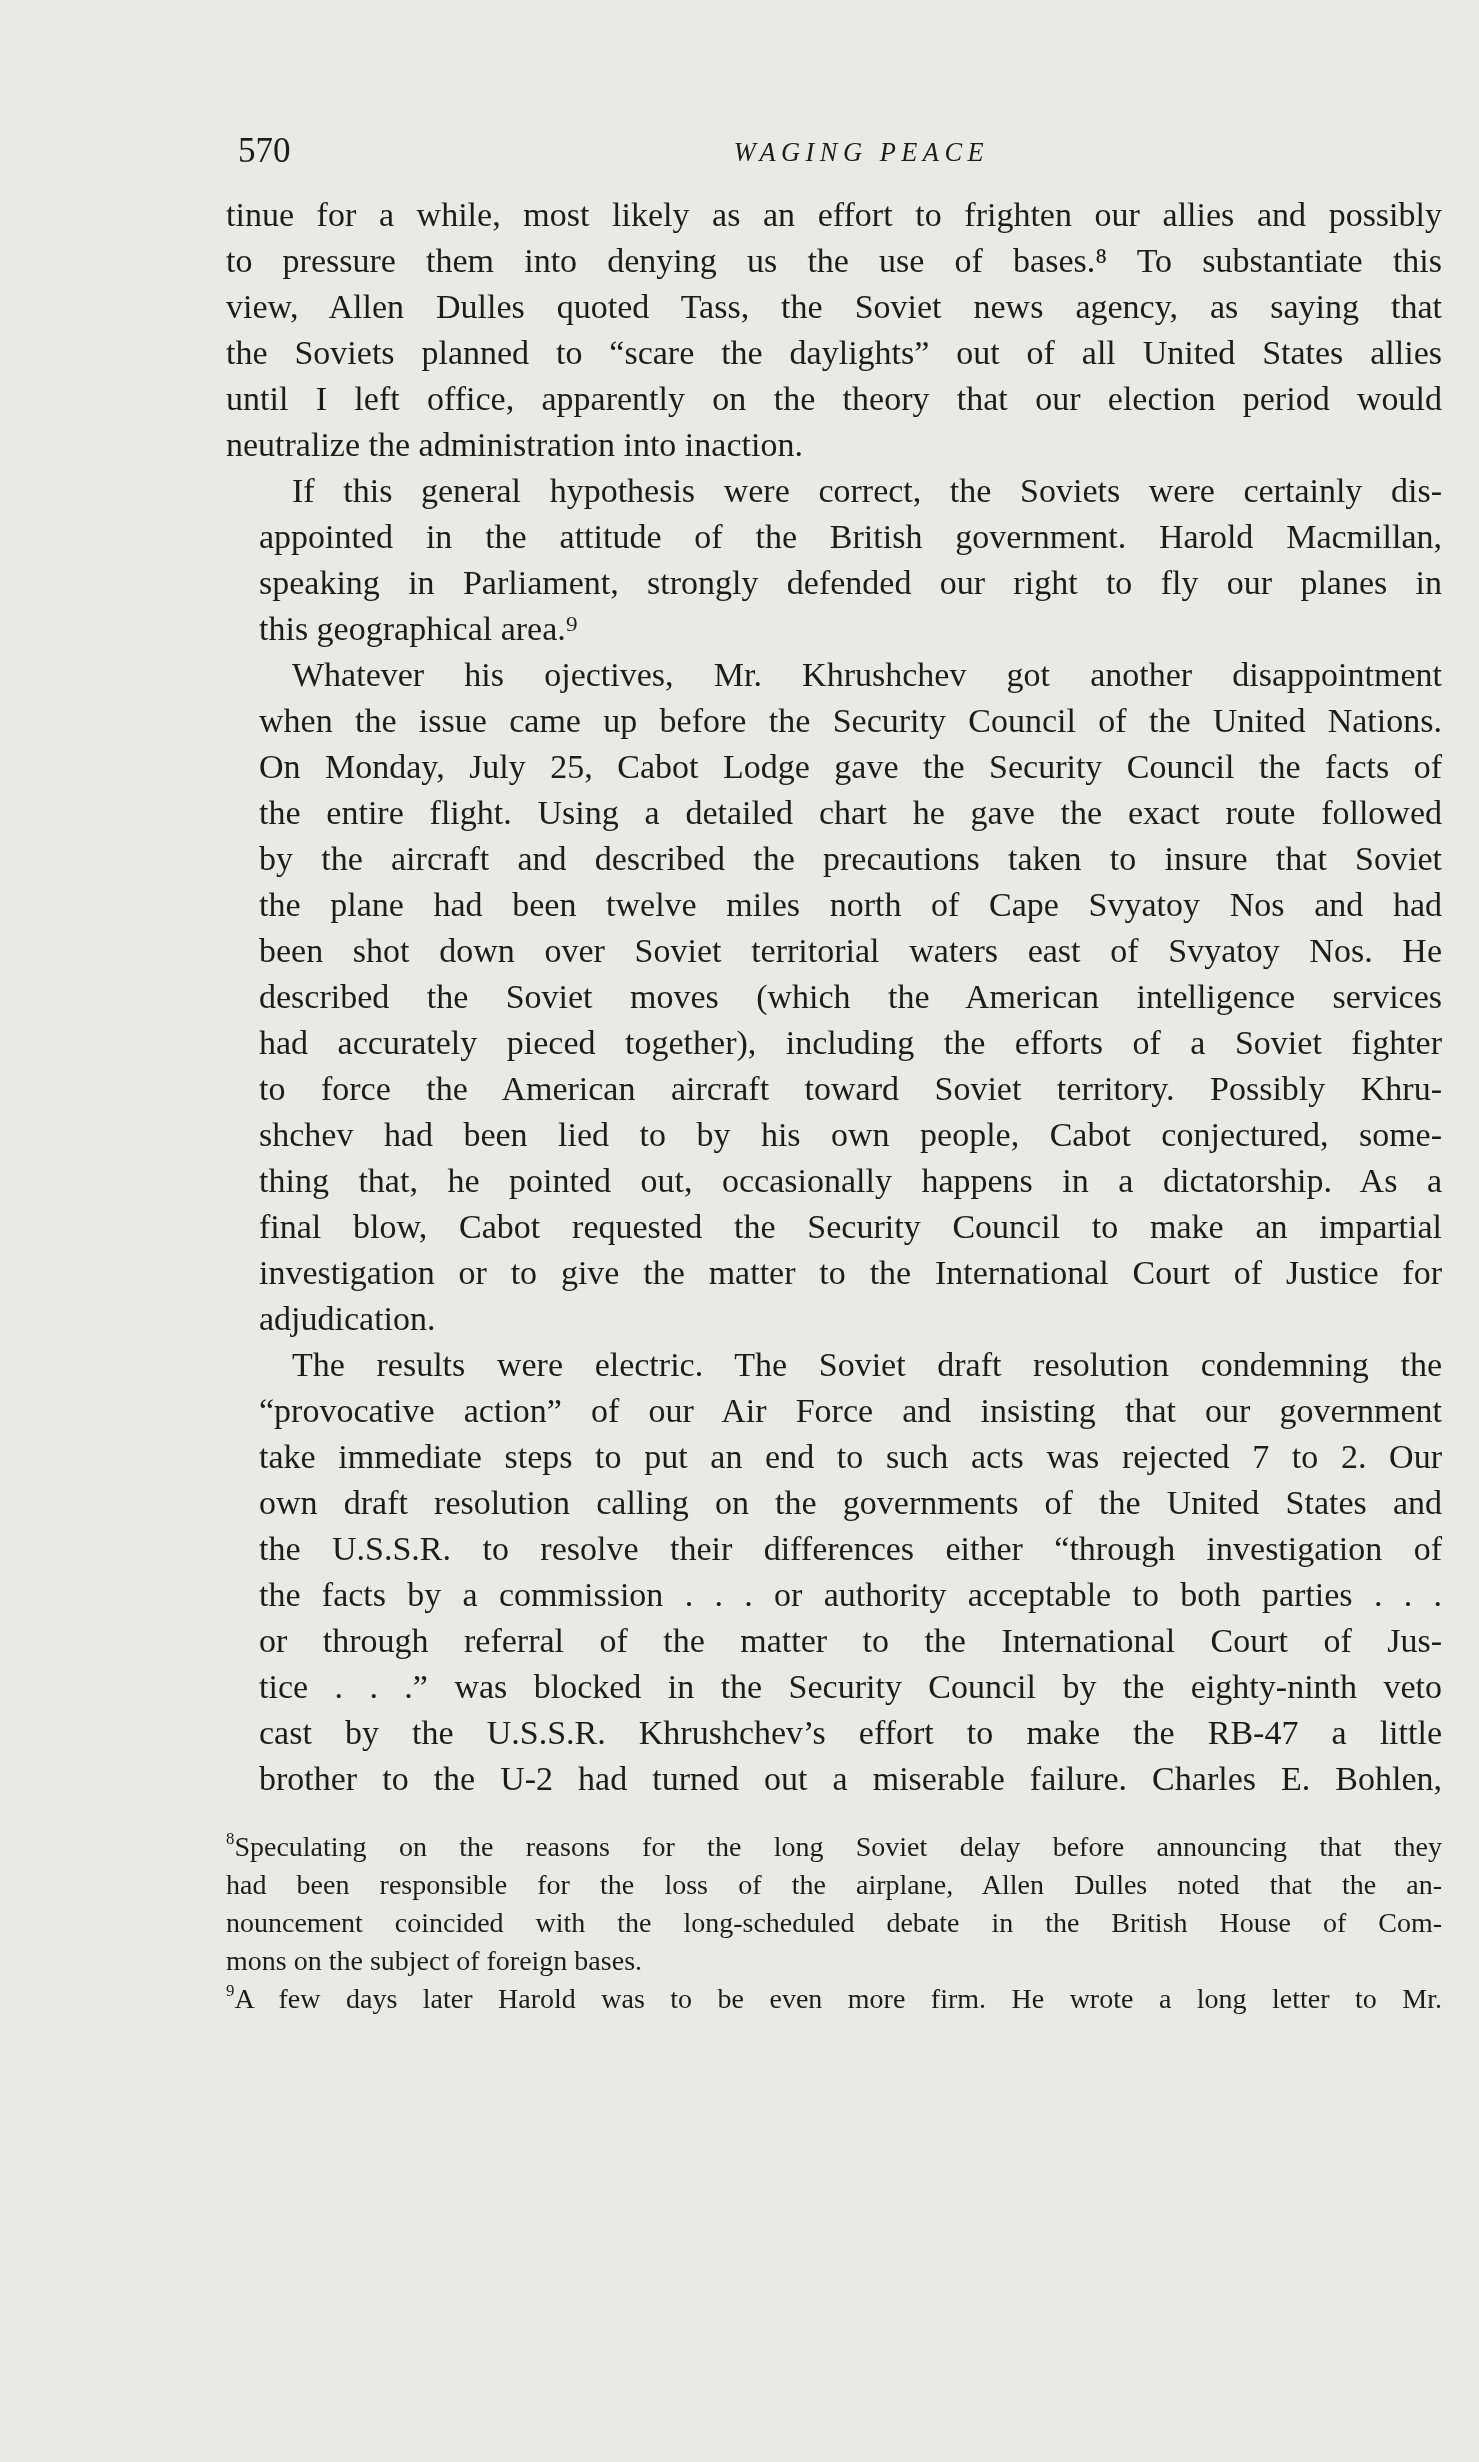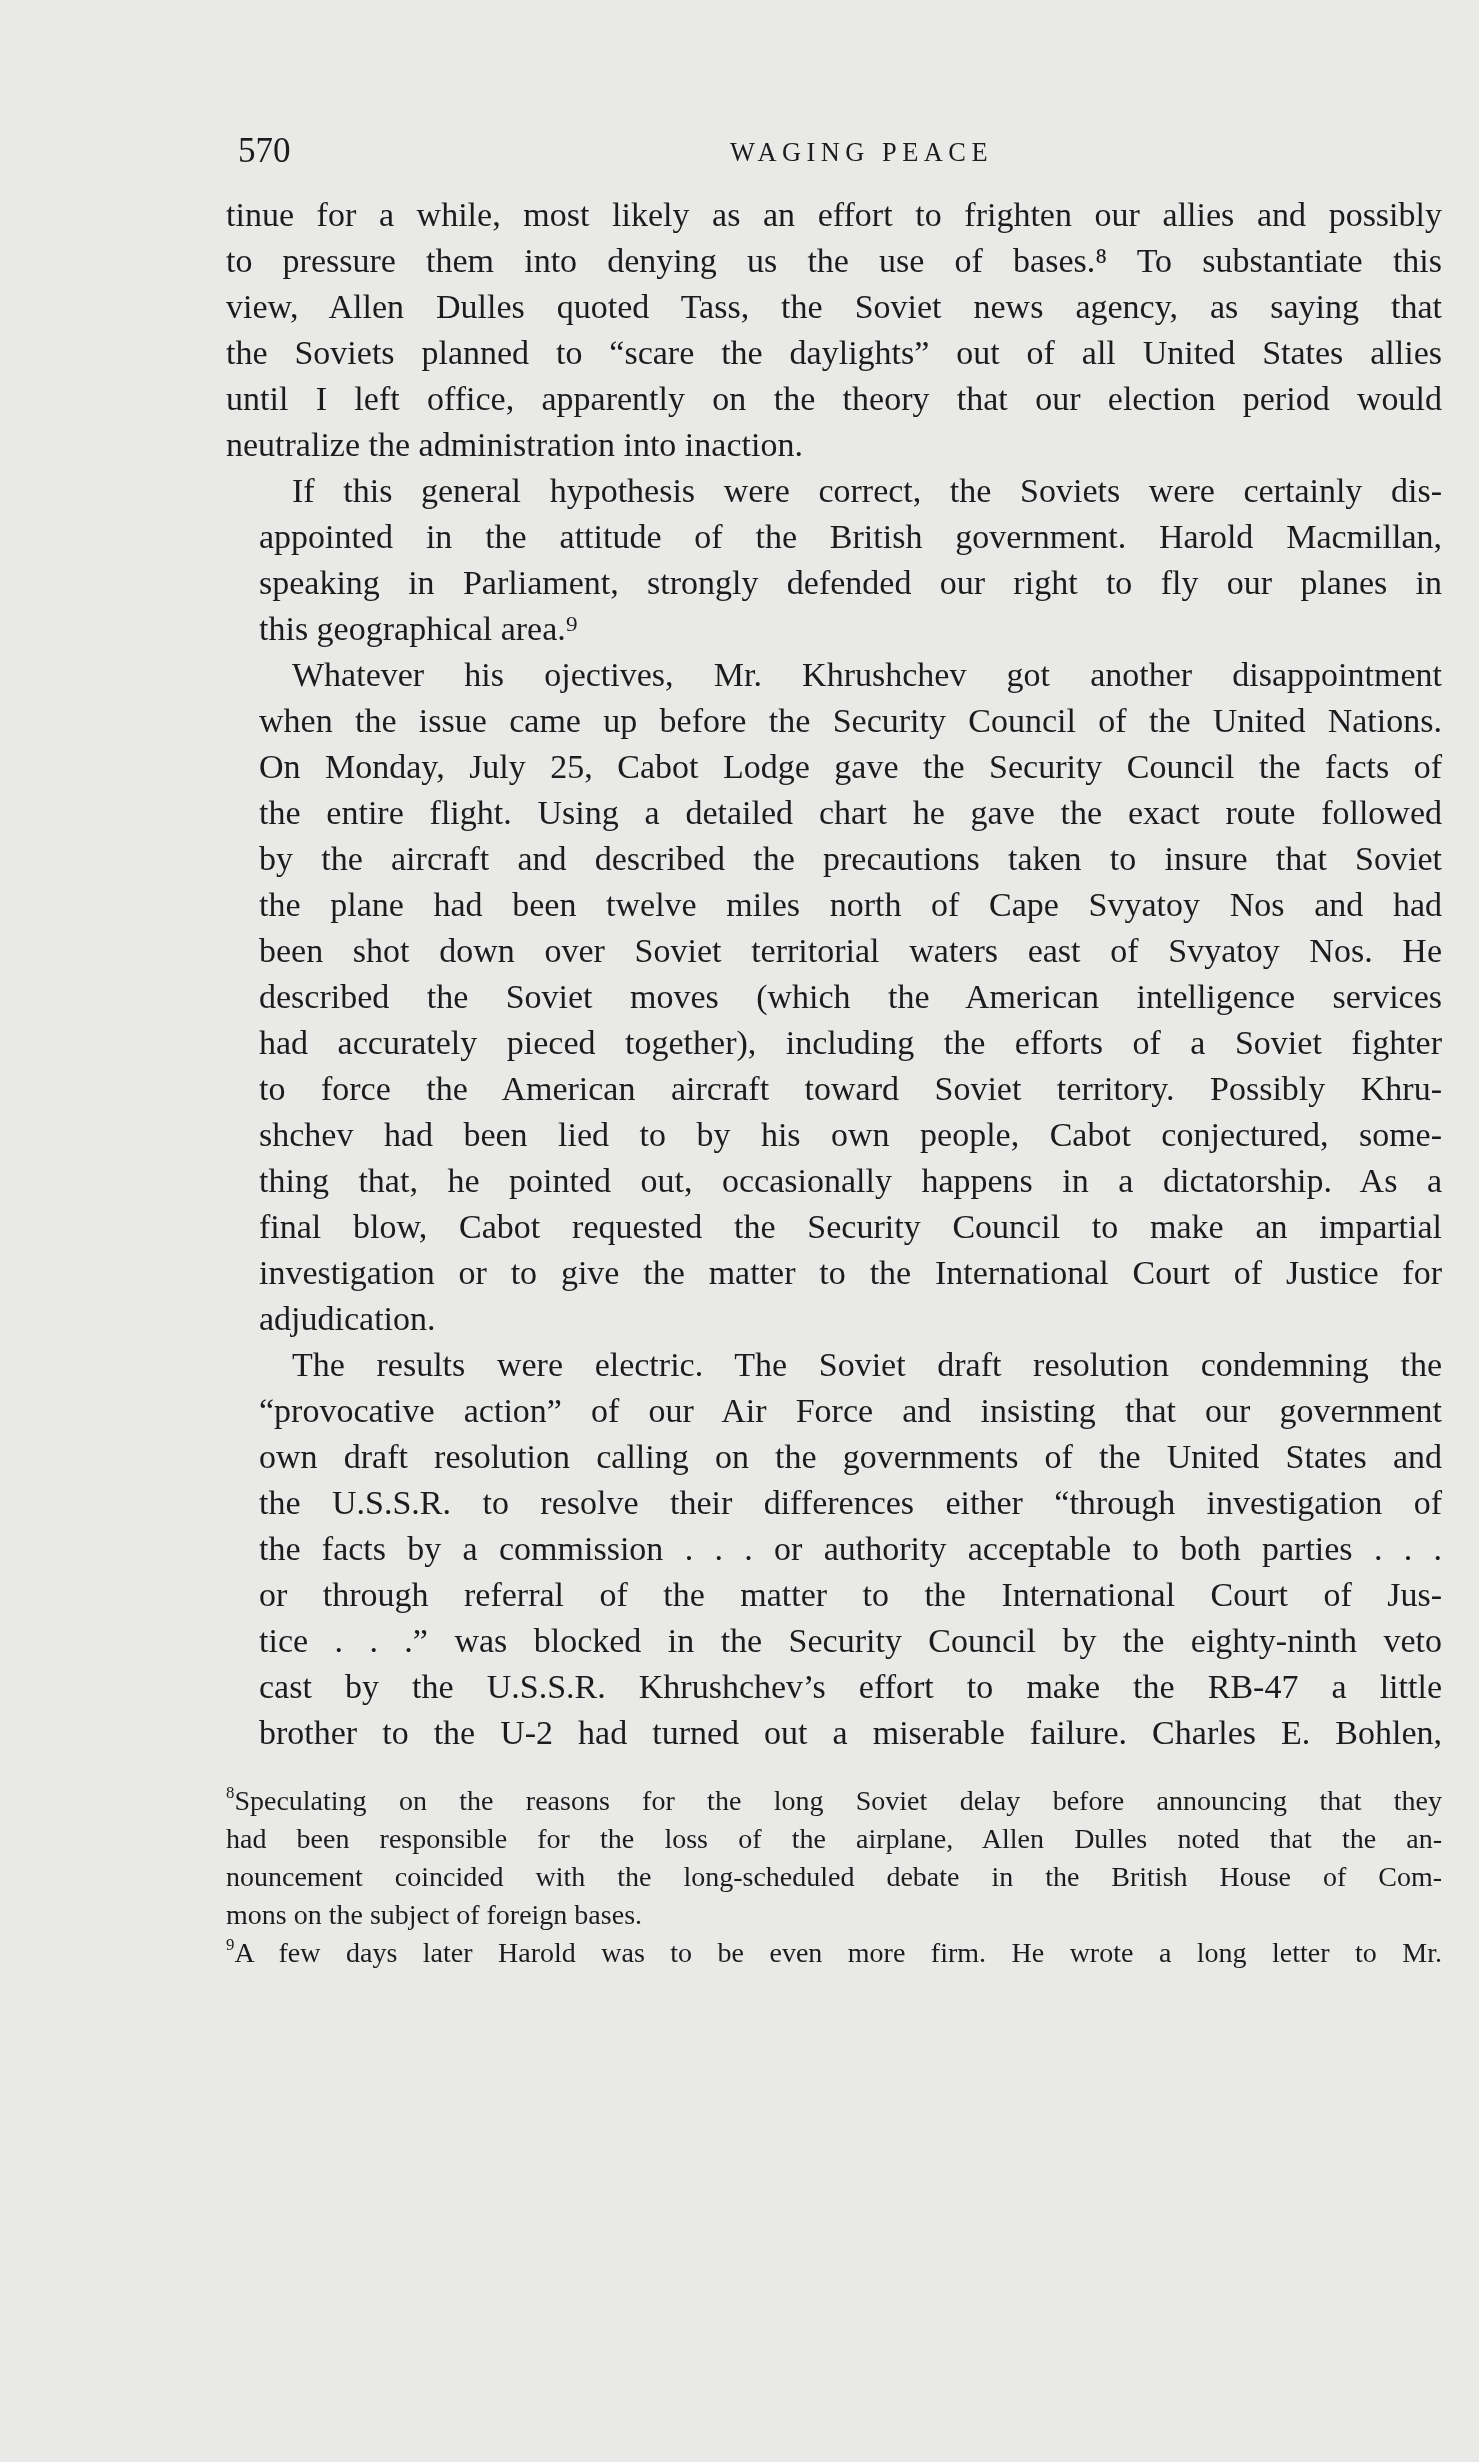--- a/index.html
+++ b/index.html
@@ -18,20 +18,21 @@
     position: relative; height: 55px;
   }
   .page-number {
     position: absolute; left: 12px; top: 0;
     font-size: 35px; line-height: 46px;
   }
   .running-head {
     position: absolute; left: 0; right: 0; top: 5.5px; text-align: center;
     font-size: 26.4px; letter-spacing: 5.5px; line-height: 36px;
     padding-left: 55px;
+    font-style: italic;
   }
   .body-text {
     margin-top: 9px;
     font-size: 34px; line-height: 46px;
     text-align: justify;
     hyphens: none;
   }
   .body-text p { margin: 0; text-indent: 0; }
   .body-text p + p { text-indent: 33px; }
   .line { display: block; text-align: justify; text-align-last: justify; white-space: nowrap; overflow: visible; }
@@ -81,20 +82,21 @@
         <span class="line">to force the American aircraft toward Soviet territory. Possibly Khru-</span>
         <span class="line">shchev had been lied to by his own people, Cabot conjectured, some-</span>
         <span class="line">thing that, he pointed out, occasionally happens in a dictatorship. As a</span>
         <span class="line">final blow, Cabot requested the Security Council to make an impartial</span>
         <span class="line">investigation or to give the matter to the International Court of Justice for</span>
         <span class="line last">adjudication.</span>
       </p>
       <p>
         <span class="line indent">The results were electric. The Soviet draft resolution condemning the</span>
         <span class="line">“provocative action” of our Air Force and insisting that our government</span>
+        <span class="line">take immediate steps to put an end to such acts was rejected 7 to 2. Our</span>
         <span class="line">own draft resolution calling on the governments of the United States and</span>
         <span class="line">the U.S.S.R. to resolve their differences either “through investigation of</span>
         <span class="line">the facts by a commission . . . or authority acceptable to both parties . . .</span>
         <span class="line">or through referral of the matter to the International Court of Jus-</span>
         <span class="line">tice . . .” was blocked in the Security Council by the eighty-ninth veto</span>
         <span class="line">cast by the U.S.S.R. Khrushchev’s effort to make the RB-47 a little</span>
         <span class="line">brother to the U-2 had turned out a miserable failure. Charles E. Bohlen,</span>
       </p>
     </div>
 

